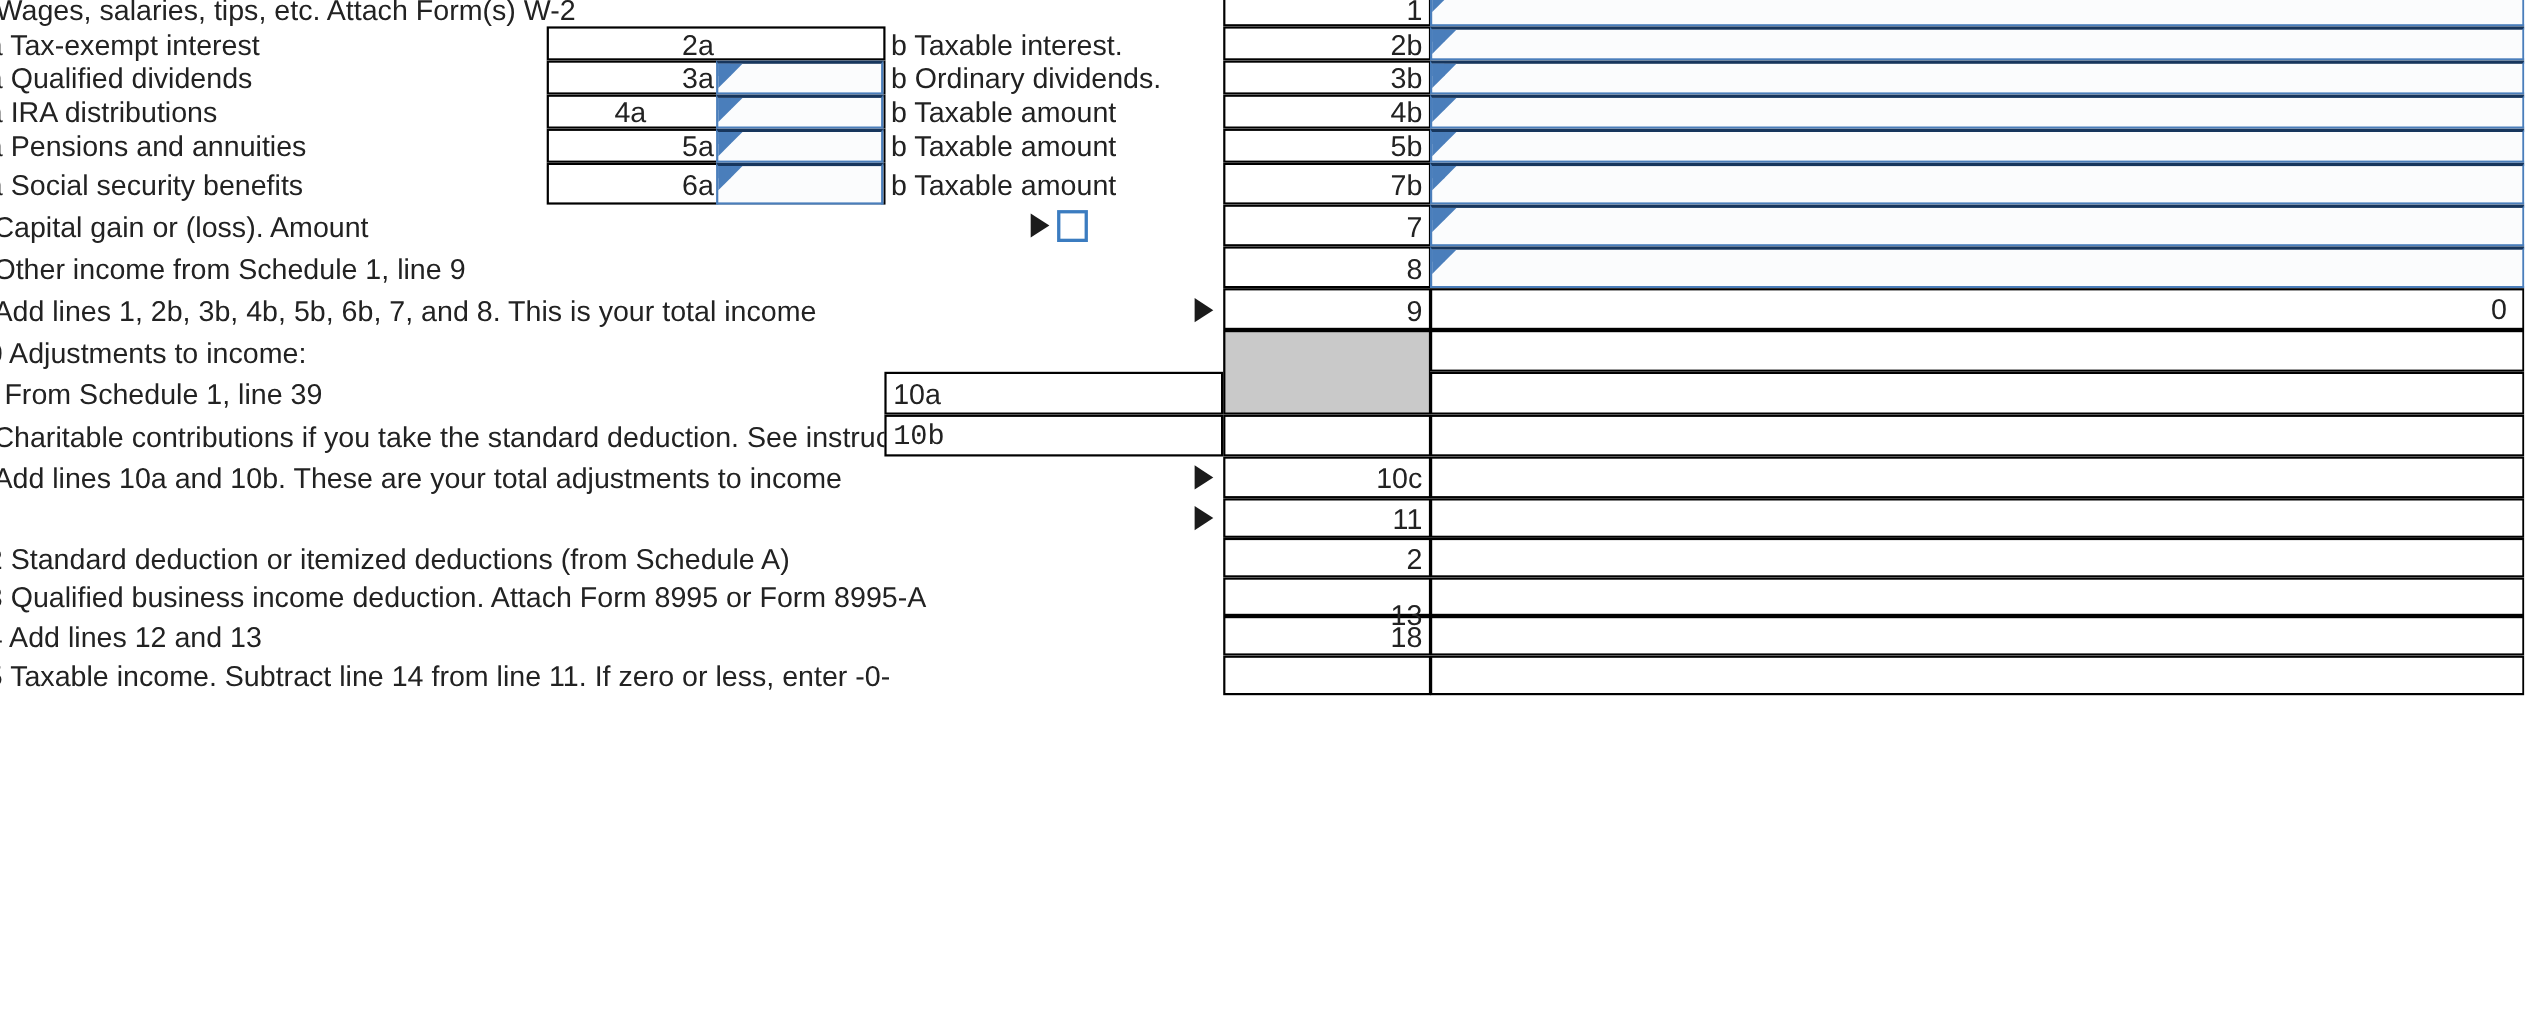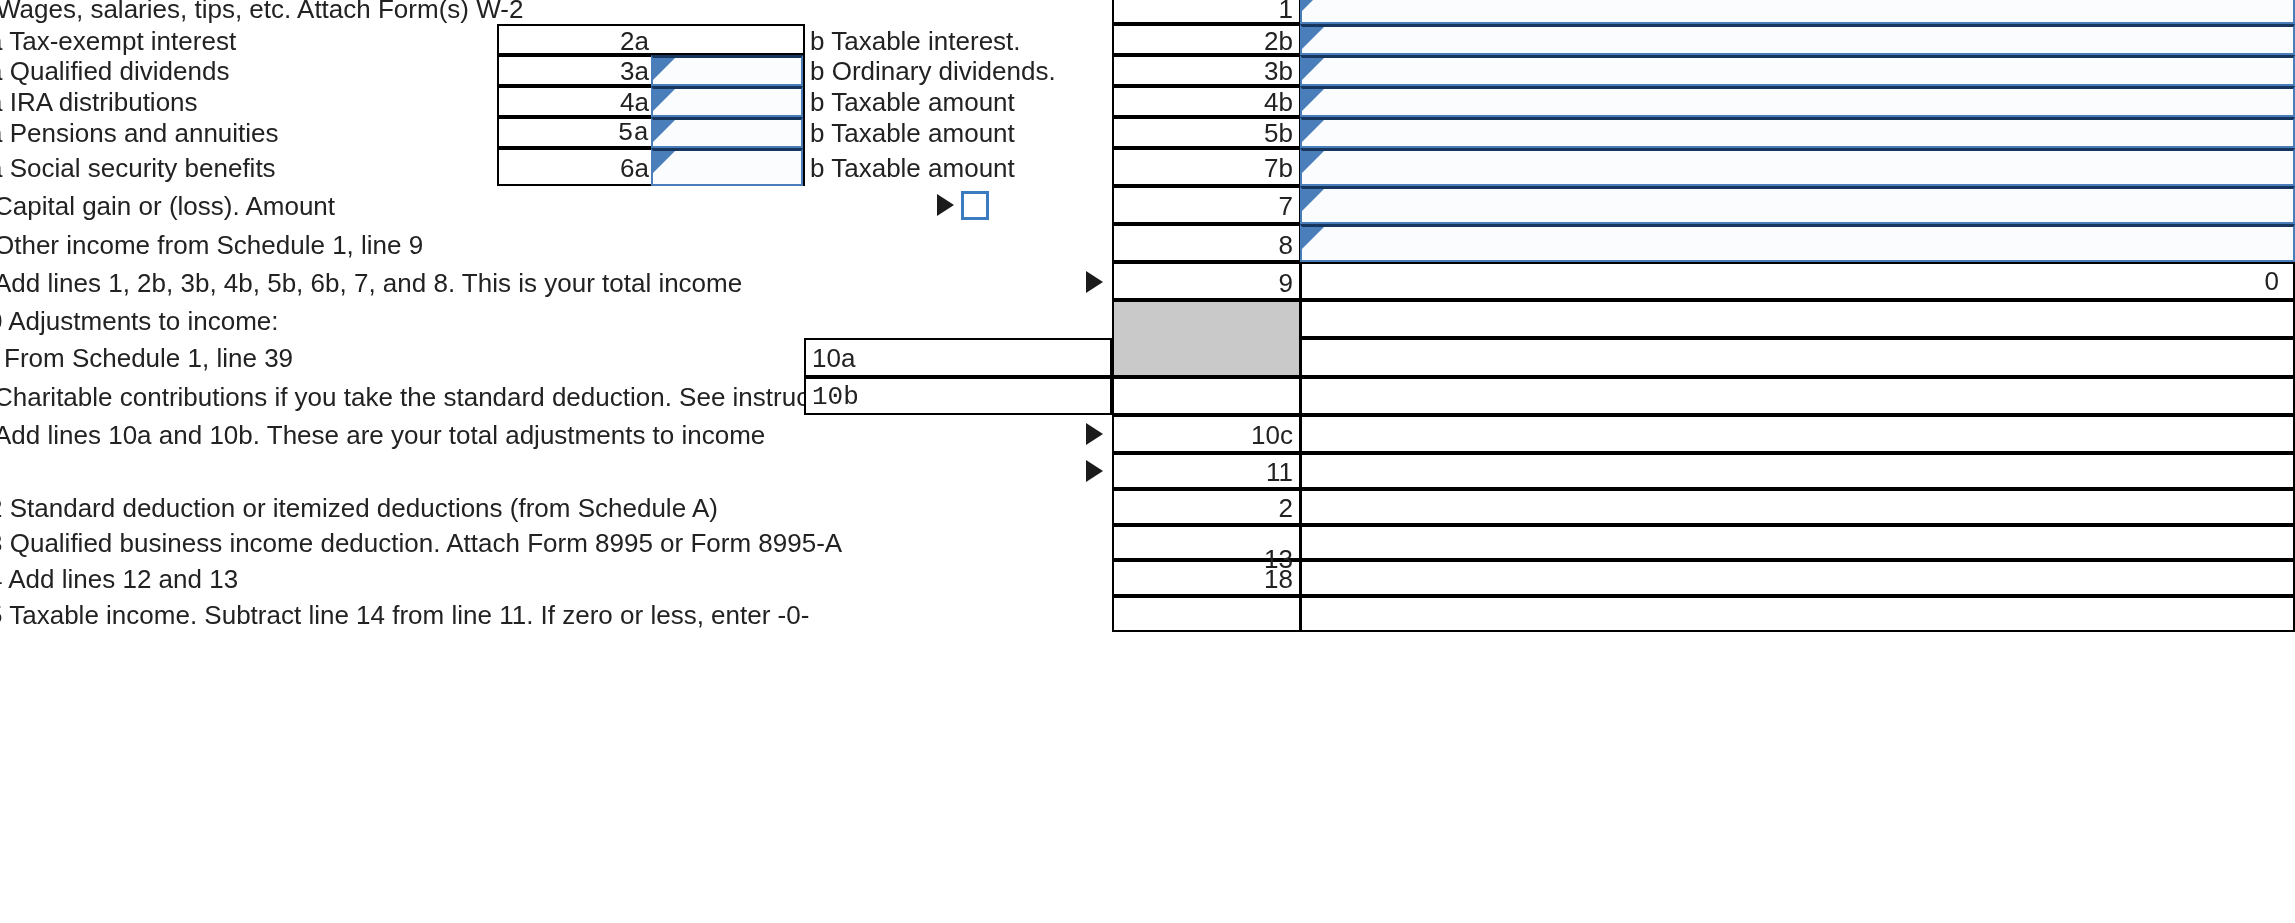--- a/index.html
+++ b/index.html
@@ -145,22 +145,22 @@
   <div class="desc" style="left:-12px; top:602px;"><span>5</span> <span>Taxable income. Subtract line 14 from line 11. If zero or less, enter -0-</span></div>
 
   <div class="cellbox" style="left:497px; top:24px; width:308px; height:31px;"></div>
   <div class="cellbox" style="left:497px; top:55px; width:308px; height:31px;"></div>
   <div class="cellbox" style="left:497px; top:86px; width:308px; height:31px;"></div>
   <div class="cellbox" style="left:497px; top:117px; width:308px; height:31px;"></div>
   <div class="cellbox" style="left:497px; top:148px; width:308px; height:38px;"></div>
 
   <div class="cellnum right" style="left:497px; top:28px; width:152px;">2a</div>
   <div class="cellnum right" style="left:497px; top:58px; width:152px;">3a</div>
-  <div class="cellnum right" style="left:497px; top:89px; width:152px;">4a</div>
-  <div class="cellnum right" style="left:497px; top:120px; width:152px;font-family:Liberation Mono, monospace;">5a</div>
+  <div class="cellnum right" style="left:497px; top:89px; width:152px;text-align:center;">4a</div>
+  <div class="cellnum right" style="left:497px; top:120px; width:152px;">5a</div>
   <div class="cellnum right" style="left:497px; top:155px; width:152px;">6a</div>
 
   <div class="field" style="left:651px; top:55px; width:152px; height:31px;">
       <span class="field-val"></span>
     </div>
   <div class="field" style="left:651px; top:86px; width:152px; height:31px;">
       <span class="field-val"></span>
     </div>
   <div class="field" style="left:651px; top:117px; width:152px; height:31px;">
       <span class="field-val"></span>

